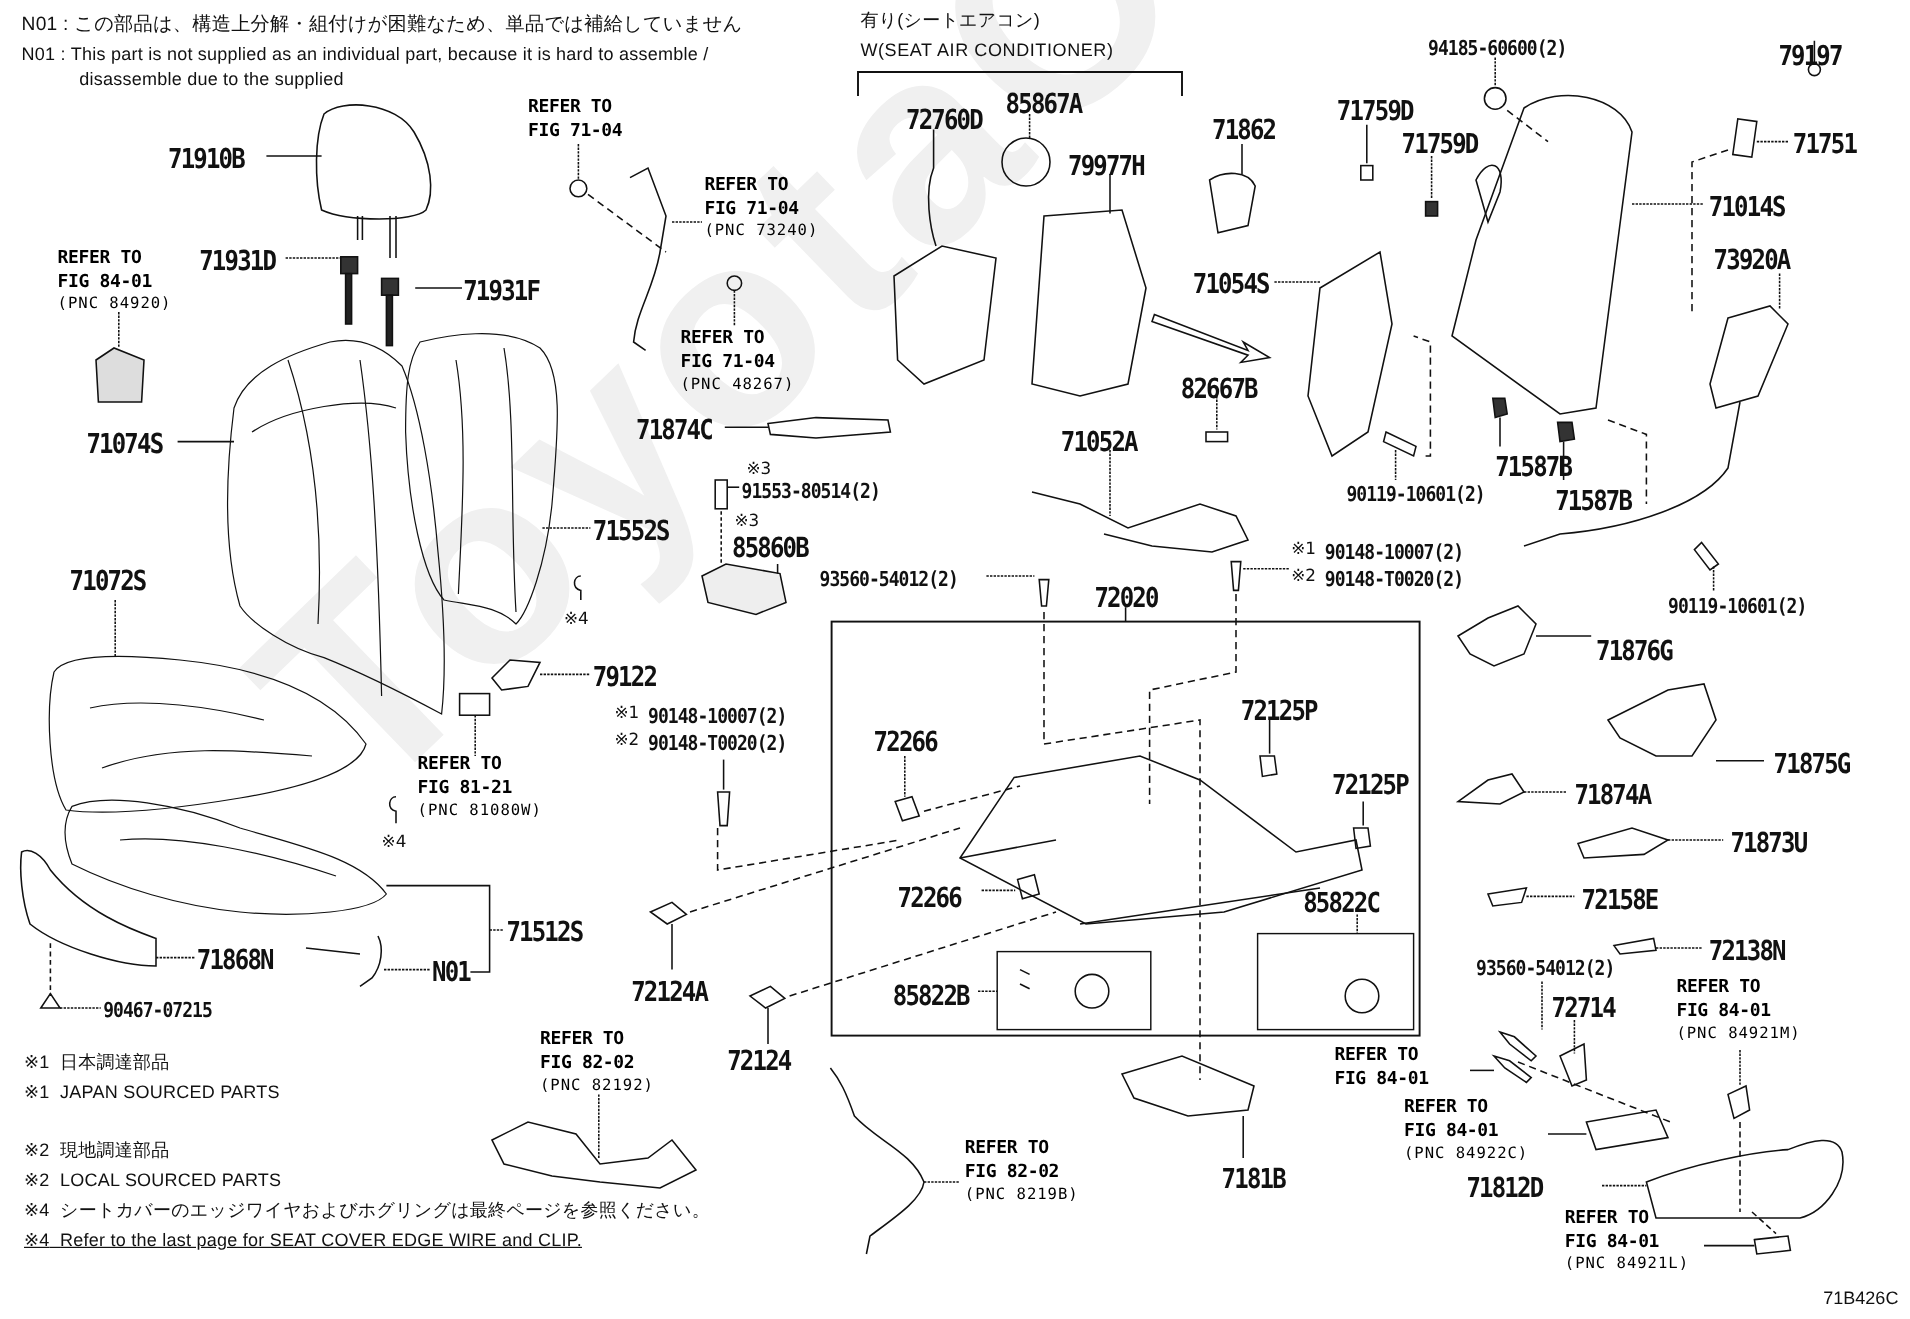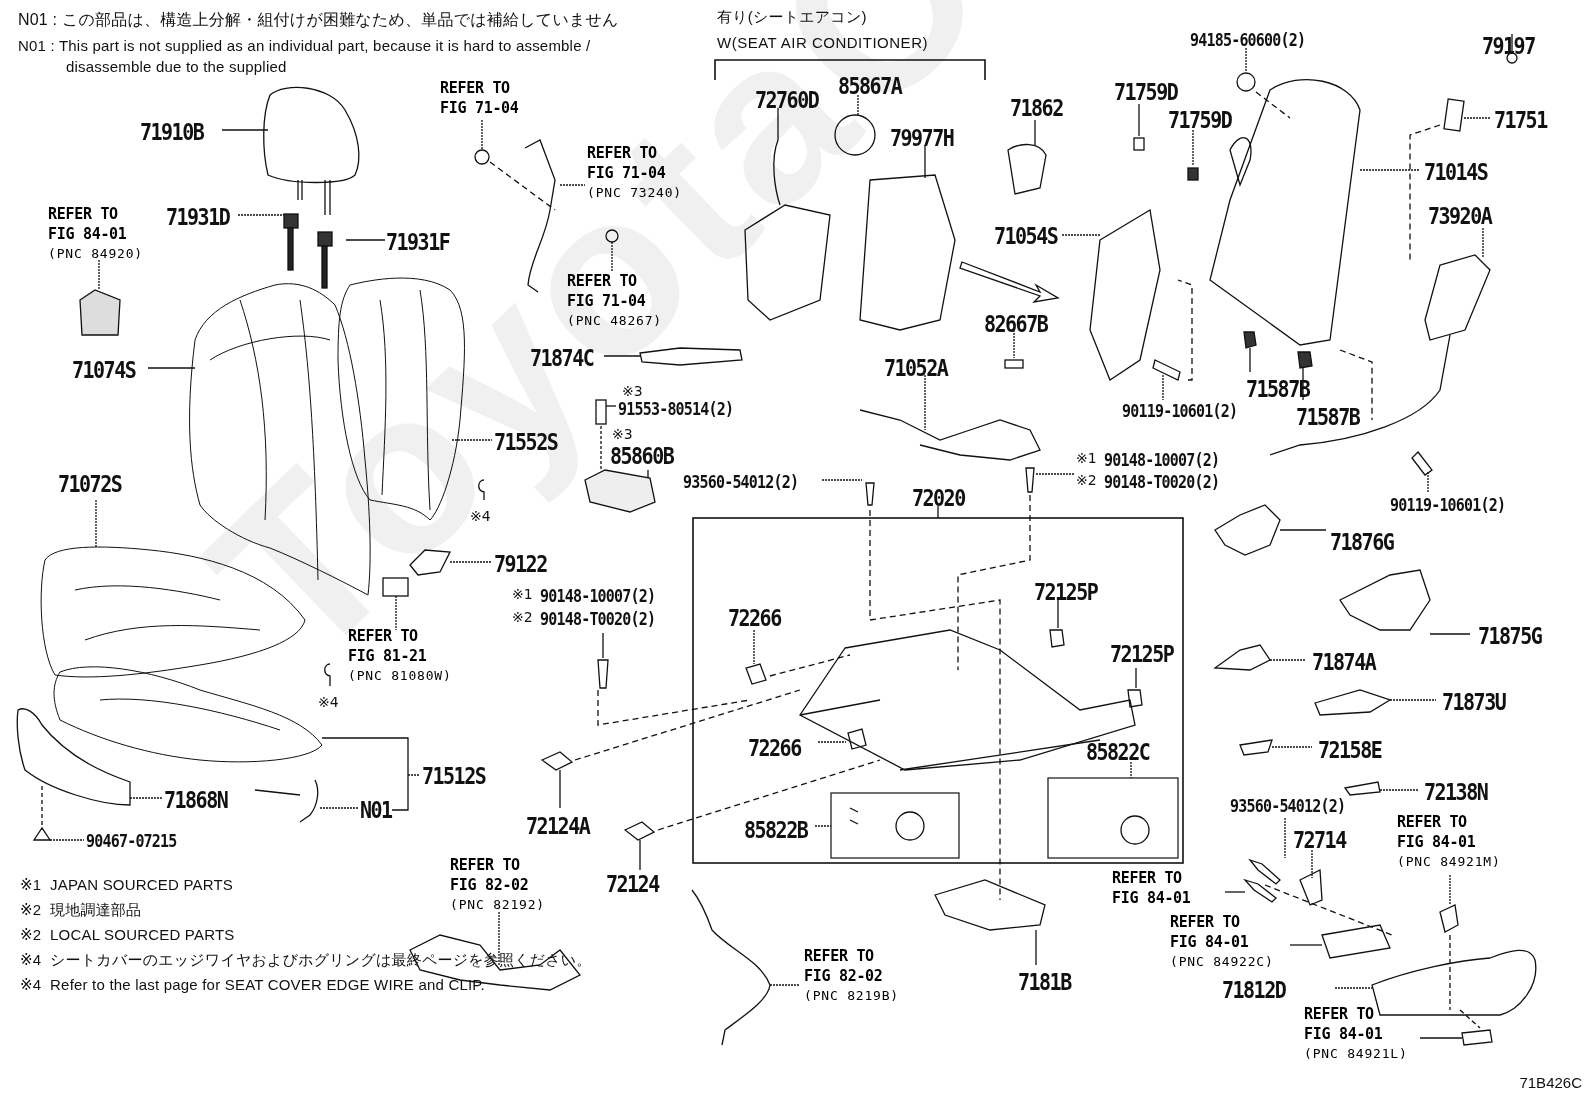--- a/index.html
+++ b/index.html
@@ -379,21 +379,22 @@
     <div>FIG 84-01</div>
     <div class="pnc">(PNC 84921M)</div>
   </div>
   <div class="ref" style="left:1304px;top:1004px;">
     <div>REFER TO</div>
     <div>FIG 84-01</div>
     <div class="pnc">(PNC 84921L)</div>
   </div>
 
   <div style="position:absolute;left:20px;top:876px;">
+    <div class="note" style="position:relative;height:25px;"><span>※1</span>&nbsp;&nbsp;<span>日本調達部品</span></div>
     <div class="note" style="position:relative;height:25px;"><span>※1</span>&nbsp;&nbsp;<span>JAPAN SOURCED PARTS</span></div>
-    <div class="note" style="position:relative;height:25px;"><span>※2</span>&nbsp;&nbsp;<span>現地調達部品</span></div>
+    <div class="note" style="position:relative;height:25px;margin-top:23px;"><span>※2</span>&nbsp;&nbsp;<span>現地調達部品</span></div>
     <div class="note" style="position:relative;height:25px;"><span>※2</span>&nbsp;&nbsp;<span>LOCAL SOURCED PARTS</span></div>
     <div class="note" style="position:relative;height:25px;"><span>※4</span>&nbsp;&nbsp;<span>シートカバーのエッジワイヤおよびホグリングは最終ページを参照ください。</span></div>
-    <div class="note" style="position:relative;height:25px;"><span>※4</span>&nbsp;&nbsp;<span>Refer to the last page for SEAT COVER EDGE WIRE and CLIP.</span></div>
+    <div class="note" style="position:relative;height:25px;text-decoration:underline;"><span>※4</span>&nbsp;&nbsp;<span>Refer to the last page for SEAT COVER EDGE WIRE and CLIP.</span></div>
   </div>
 
   <div class="code">71B426C</div>
 </div>
 
 </body></html>

